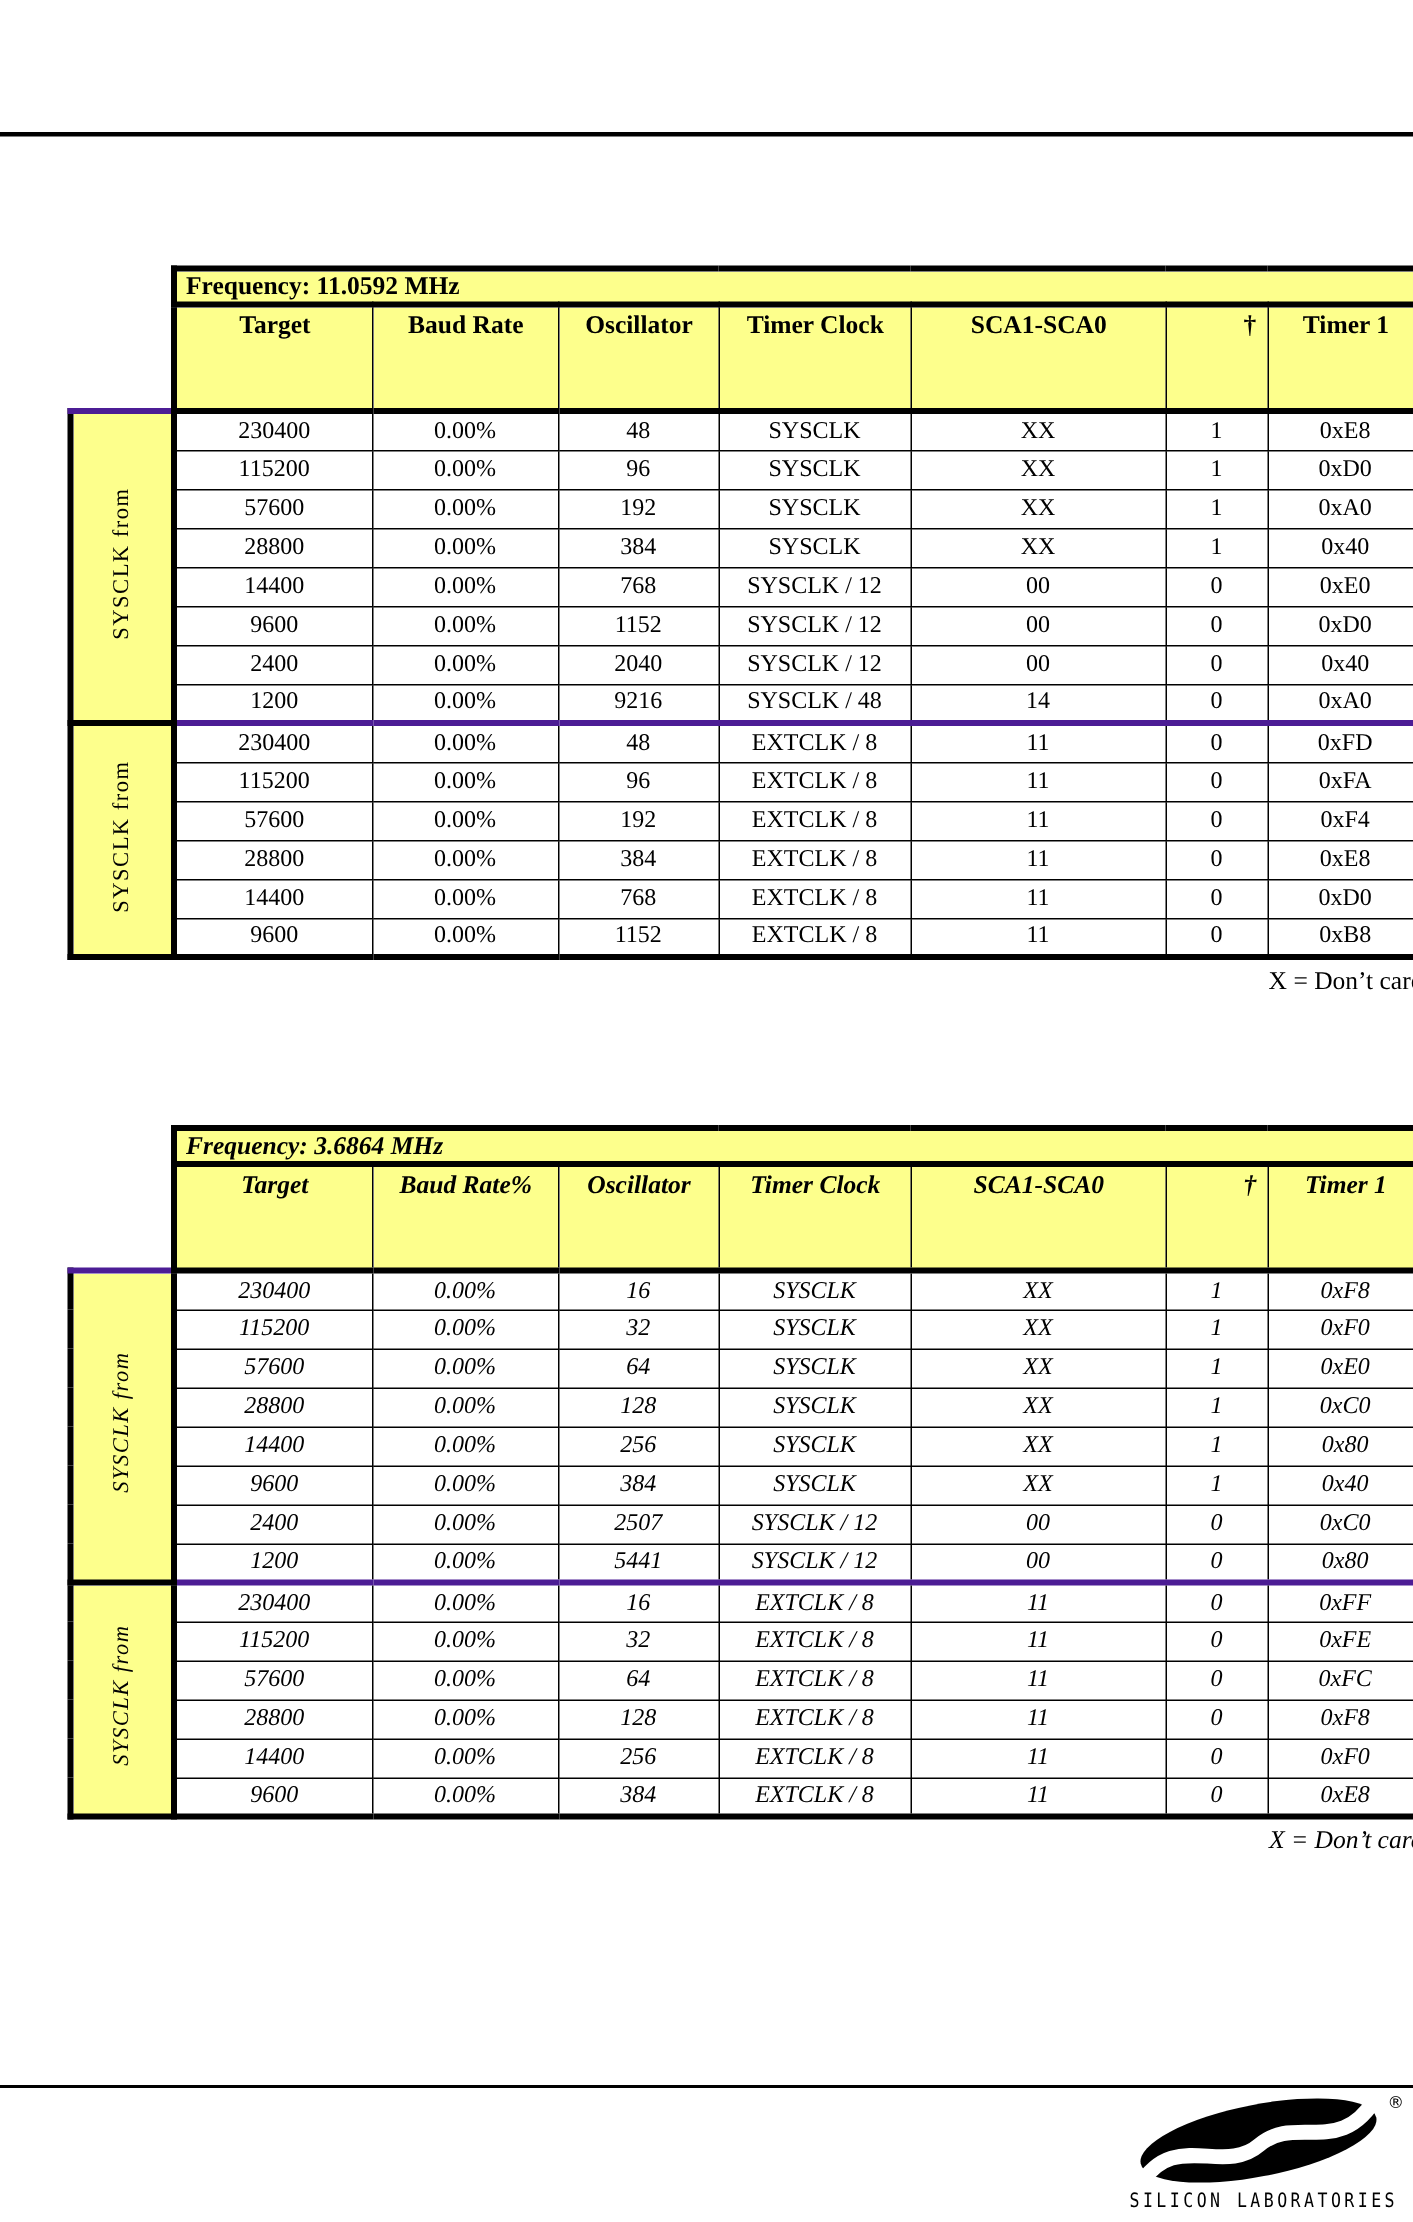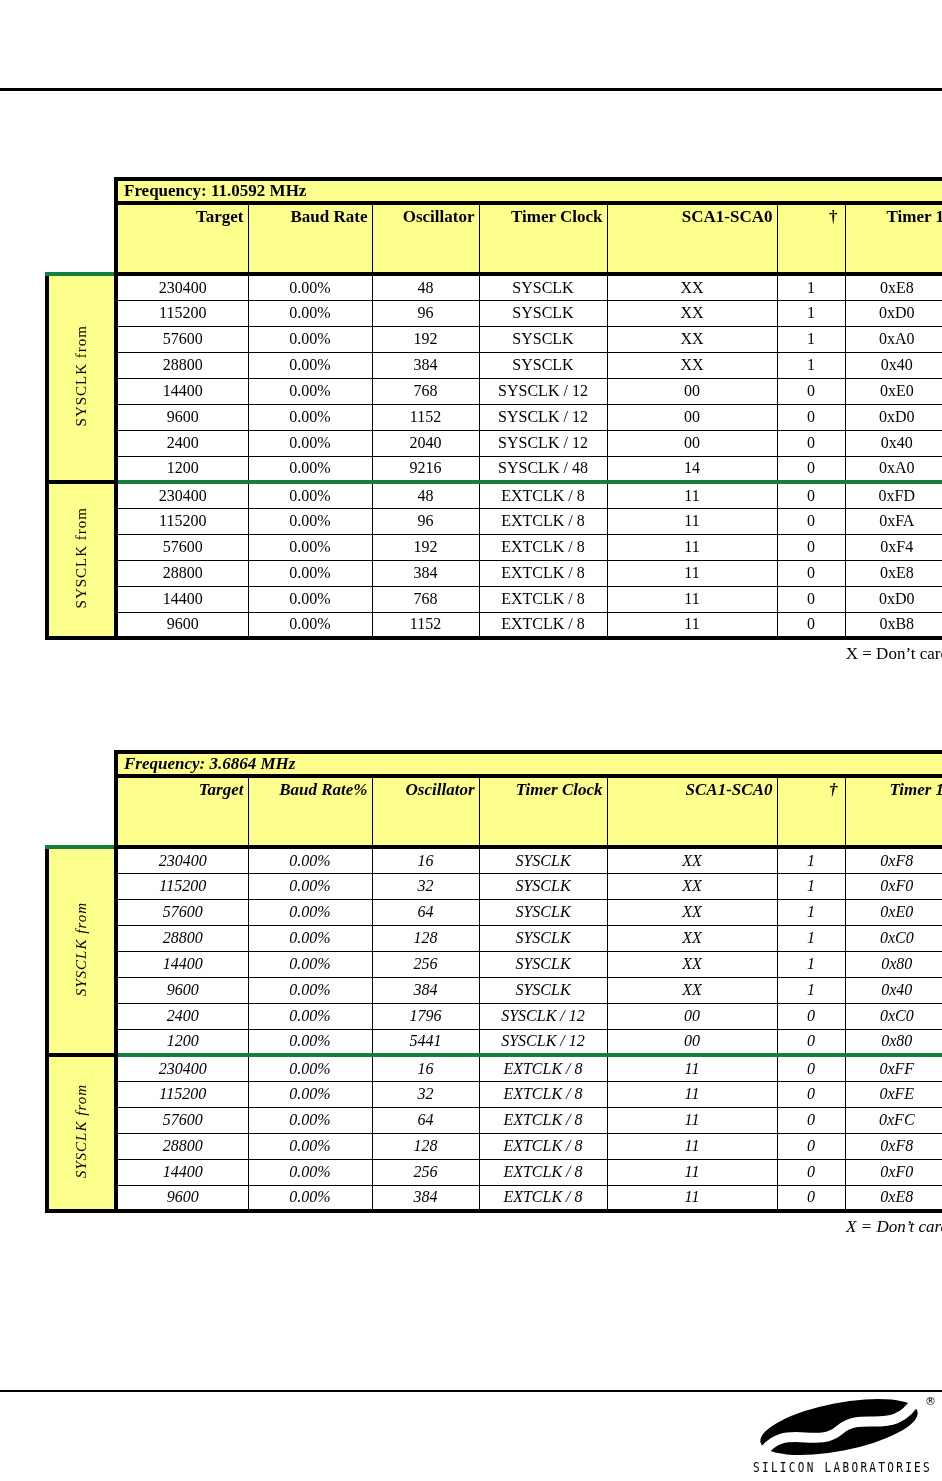--- a/index.html
+++ b/index.html
@@ -20,21 +20,21 @@
     font-family:"Liberation Serif","DejaVu Serif",serif;}
   table.baud td,table.baud th{box-sizing:border-box;overflow:hidden;}
 
   td.ghost{border:none;background:#fff;}
   td.freq{
     background:var(--yl);border:4px solid #000;height:24px;
     font-weight:bold;font-size:17px;text-align:left;padding:0 0 0 6px;
     vertical-align:middle;
   }
   tr.head-row th{
-    background:var(--yl);height:71px;vertical-align:top;text-align:right;
+    background:var(--yl);height:71px;vertical-align:top;text-align:center;
     font-weight:bold;font-size:17px;padding:2px 4px 0 5px;
     border:1.5px solid #000;border-top:4px solid #000;border-bottom:4px solid #000;
   }
   tr.head-row th.col-0{border-left:4px solid #000;}
   tr.head-row th.col-5{text-align:right;padding-right:7px;}
   tr.head-row th.col-6{border-right:4px solid #000;}
 
   td.side{
     background:var(--yl);border:4px solid #000;text-align:center;vertical-align:middle;
     font-size:15px;
@@ -42,21 +42,21 @@
   .vtext{
     display:inline-block;writing-mode:vertical-rl;transform:rotate(180deg);
     white-space:nowrap;letter-spacing:1px;
   }
   td.cell{
     background:#fff;border:1.5px solid #000;height:26px;text-align:center;
     vertical-align:middle;font-size:16px;padding:0;
   }
   td.cell.col-0{border-left:4px solid #000;}
   td.cell.col-6{border-right:4px solid #000;}
-  tr.sec-first td{border-top:4px solid #15803d;}
+  tr.sec-first td{border-top:4px solid #4c1d95;}
   tr.tbl-last td{border-bottom:4px solid #000;}
 
   .footnote{
     width:903px;box-sizing:border-box;padding-left:234px;text-align:right;
     margin-top:4px;font-size:17px;
   }
 
   #logo{position:absolute;left:753px;top:1397px;width:189px;height:82px;}
   #logo-swirl{position:absolute;left:2px;top:1px;}
   #logo-reg{position:absolute;left:172px;top:-2px;font-size:11px;
@@ -311,21 +311,21 @@
           <td class="cell col-1">0.00%</td>
           <td class="cell col-2">384</td>
           <td class="cell col-3">SYSCLK</td>
           <td class="cell col-4">XX</td>
           <td class="cell col-5">1</td>
           <td class="cell col-6">0x40</td>
         </tr>
         <tr class="data-row">
           <td class="cell col-0">2400</td>
           <td class="cell col-1">0.00%</td>
-          <td class="cell col-2">1796</td>
+          <td class="cell col-2">2507</td>
           <td class="cell col-3">SYSCLK / 12</td>
           <td class="cell col-4">00</td>
           <td class="cell col-5">0</td>
           <td class="cell col-6">0xC0</td>
         </tr>
         <tr class="data-row">
           <td class="cell col-0">1200</td>
           <td class="cell col-1">0.00%</td>
           <td class="cell col-2">5441</td>
           <td class="cell col-3">SYSCLK / 12</td>

